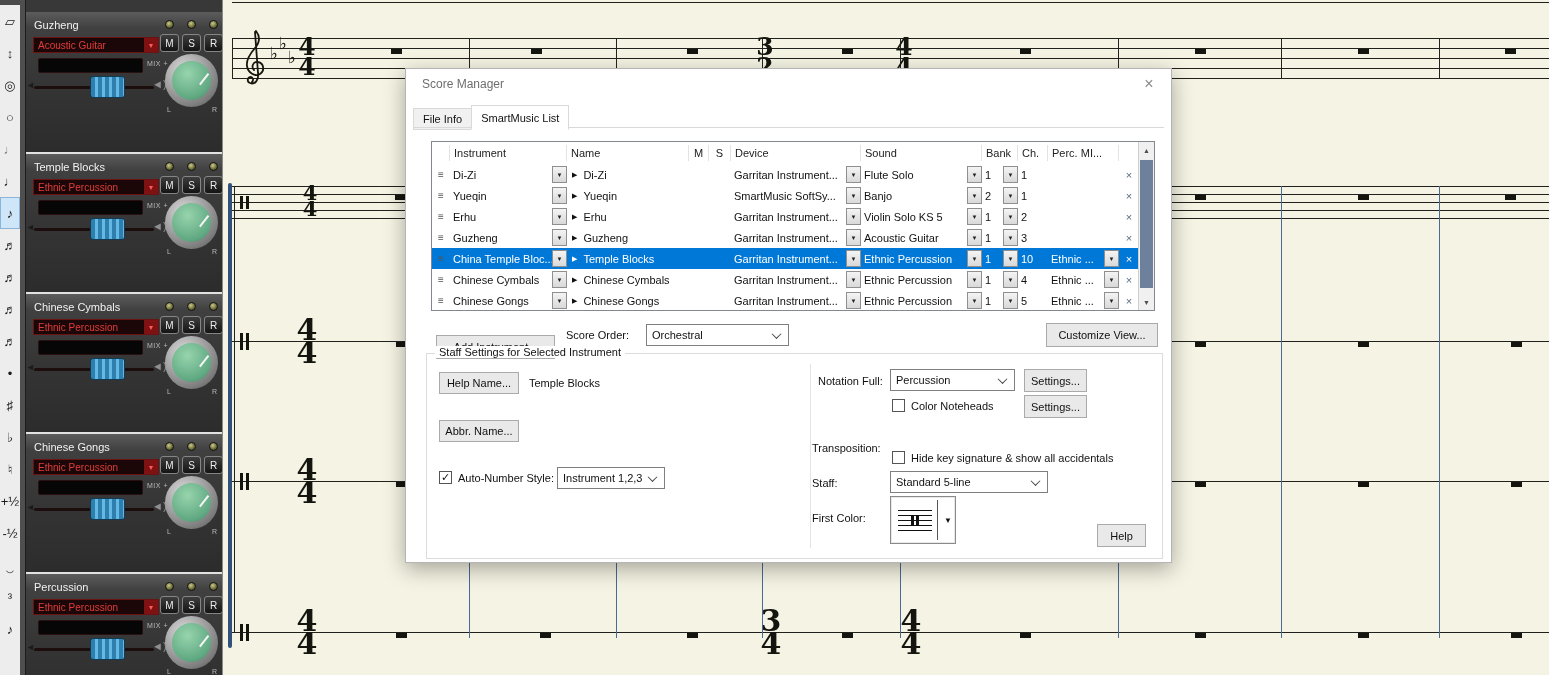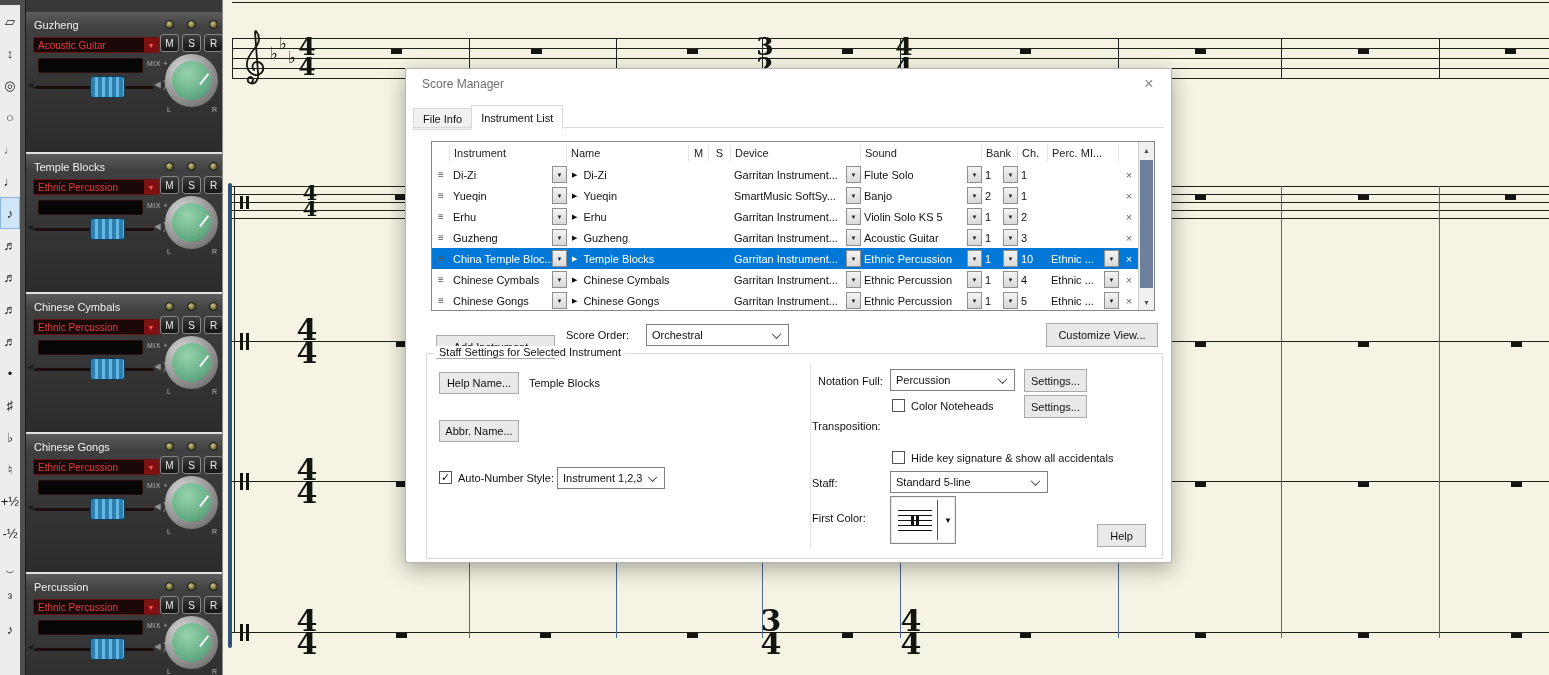--- a/index.html
+++ b/index.html
@@ -468,21 +468,21 @@
     </div>
 
 </div>
 
 <div id="dialog">
   <div class="dlg-title">Score Manager</div>
   <div class="dlg-close">×</div>
 
   <div class="tabs">
     <div class="tab">File Info</div>
-    <div class="tab active">Instrument List</div>
+    <div class="tab active">SmartMusic List</div>
   </div>
   <div class="tabline"></div>
 
   <div id="itable">
     <div class="thead">
       <div class="th c"></div>
       <div class="th">Instrument</div>
       <div class="th">Name</div>
       <div class="th c">M</div>
       <div class="th c">S</div>
@@ -768,21 +768,21 @@
     <div class="combo" style="left:463px;top:15px;width:125px;height:22px">
       <span class="val">Percussion</span>
       <span class="chev"></span>
     </div>
     <div class="btn" style="left:597px;top:15px;width:63px;height:23px">Settings...</div>
 
     <span class="cb" style="left:465px;top:45px"></span>
     <div class="lbl" style="left:484px;top:46px">Color Noteheads</div>
     <div class="btn" style="left:597px;top:41px;width:63px;height:23px">Settings...</div>
 
-    <div class="lbl" style="left:385px;top:66px">Transposition:</div>
+    <div class="lbl" style="left:385px;top:88px">Transposition:</div>
 
     <span class="cb" style="left:465px;top:97px"></span>
     <div class="lbl" style="left:484px;top:98px">Hide key signature &amp; show all accidentals</div>
 
     <div class="lbl" style="left:385px;top:123px">Staff:</div>
     <div class="combo" style="left:463px;top:117px;width:158px;height:22px">
       <span class="val">Standard 5-line</span>
       <span class="chev"></span>
     </div>
 

